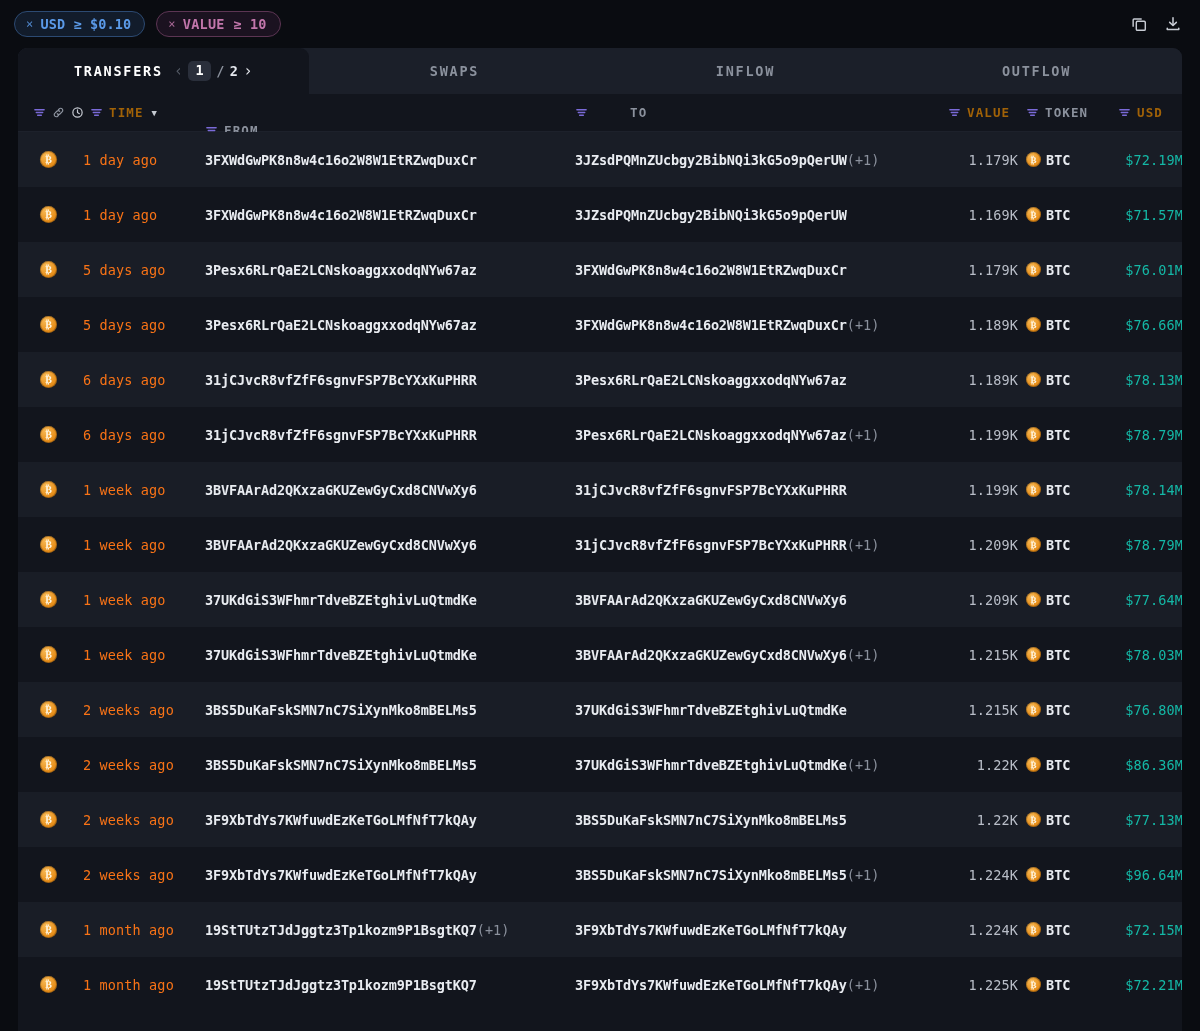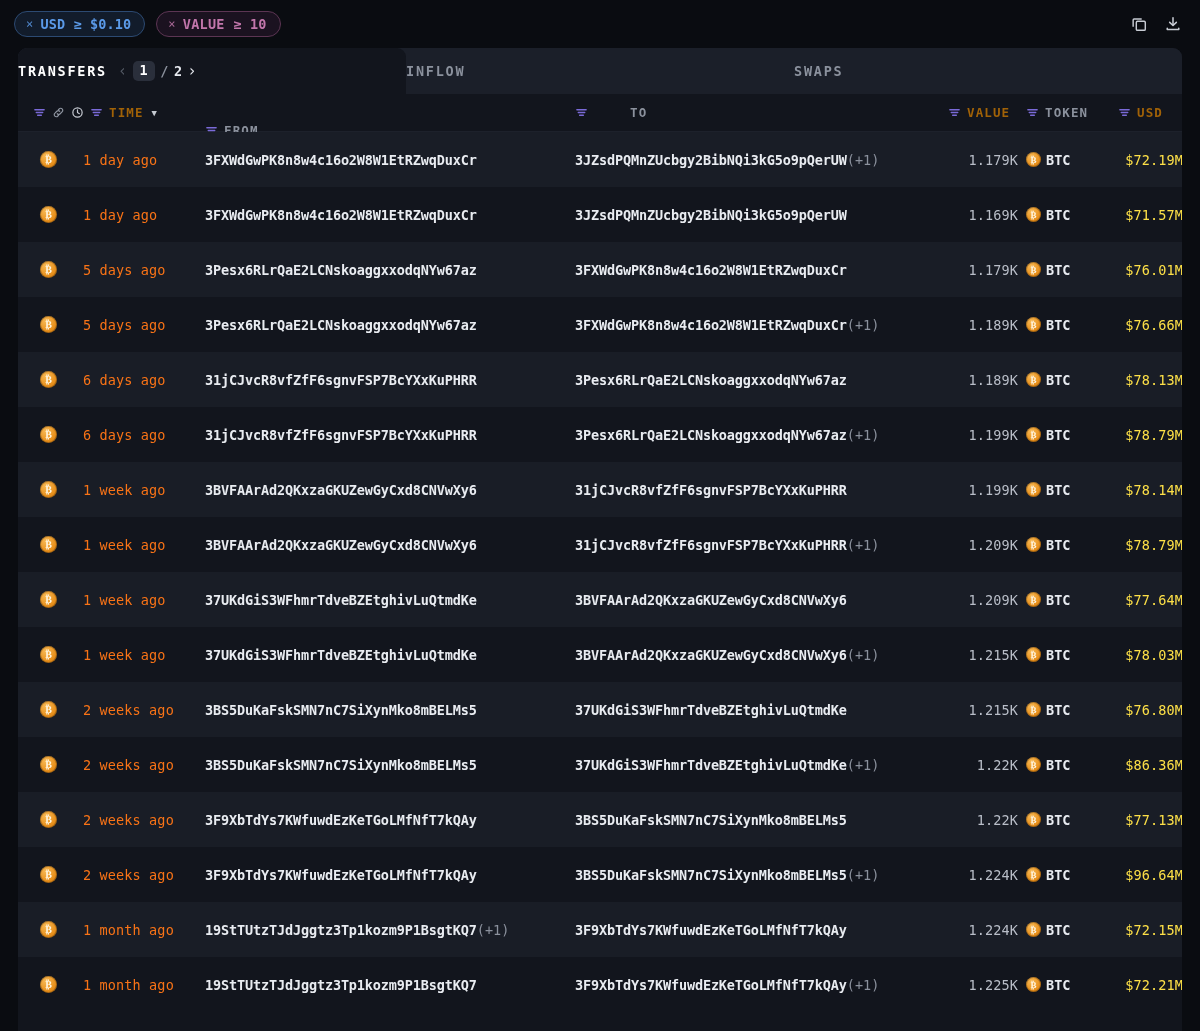--- a/index.html
+++ b/index.html
@@ -50,21 +50,21 @@
     overflow: hidden;
   }
 
   
   #tabs {
     position: relative; height: 46px;
     display: flex; align-items: stretch;
     background: #1b1f29;
   }
   .tab {
-    flex: 1 1 0; display: flex; align-items: center; 
+    flex: 1 1 0; display: flex; align-items: center; justify-content: center;
     font-size: 13.5px; letter-spacing: .13em; font-weight: 700;
     color: #8b919d; cursor: pointer; position: relative;
   }
   .tab.active {
     background: #12151d; color: #ffffff;
     border-radius: 9px 9px 0 0;
   }
   .tab-inner { display: flex; align-items: center; gap: 11px; }
   .pager { display: flex; align-items: center; gap: 5px; font-weight: 700; letter-spacing: .04em; }
   .chev { font-size: 15px; line-height: 1; font-weight: 400; cursor: pointer; }
@@ -129,21 +129,21 @@
     font-size: 10px; color: #fff6e2; font-weight: 700;
     font-family: "DejaVu Serif", serif;
     box-shadow: 0 0 0 1px rgba(0,0,0,.25) inset;
   }
   .coin.sm { width: 15px; height: 15px; font-size: 9px; margin-right: 5px; }
   .time { color: #f97316; letter-spacing: .01em; }
   .addr { color: #e9ecf1; font-weight: 700; letter-spacing: -.01em; }
   .plus { color: #8b919d; font-weight: 400; }
   .val  { color: #b9bec8; letter-spacing: .01em; }
   .tok  { color: #e9ecf1; font-weight: 700; }
-  .usd  { color: #fde047; letter-spacing: .01em; }
+  .usd  { color: #14b8a6; letter-spacing: .01em; }
 
   
   #watermark {
     position: absolute; left: 430px; top: 520px;
     width: 360px; height: 90px;
     display: flex; align-items: center; gap: 14px;
     opacity: .055; pointer-events: none;
     color: #ffffff;
   }
   #watermark .wm-text {
@@ -190,24 +190,27 @@
         <span class="pager">
           <span class="chev dim">‹</span>
           <span class="pg-cur">1</span>
           <span class="pg-sep">/</span>
           <span class="pg-tot">2</span>
           <span class="chev bright">›</span>
         </span>
       </span>
     </div>
     <div class="tab">
+      <span>SWAPS</span>
+    </div>
+    <div class="tab">
       <span>INFLOW</span>
     </div>
     <div class="tab">
-      <span>SWAPS</span>
+      <span>OUTFLOW</span>
     </div>
   </div>
 
   <div id="colhead">
 
     <div class="hcell c-time">
       <span class="filtglyph">
         <svg viewBox="0 0 14 14" stroke="currentColor" stroke-width="1.5" stroke-linecap="round">
           <path d="M2 4h10M3.5 7h7M5 10h4"></path>
         </svg>

